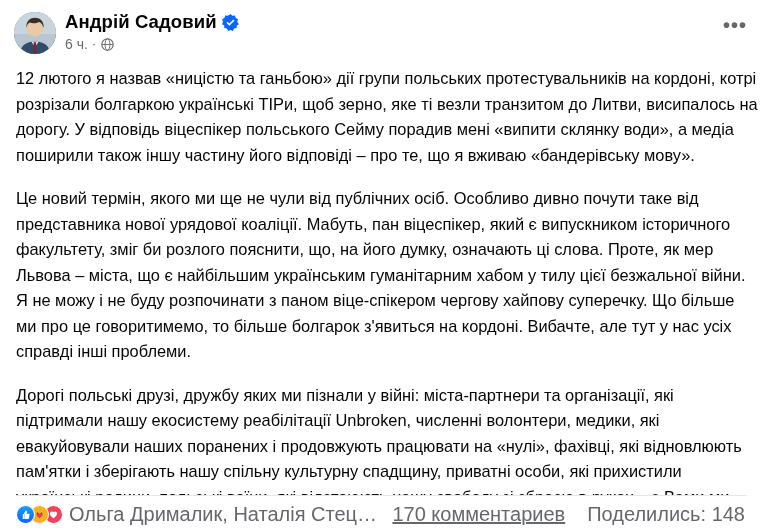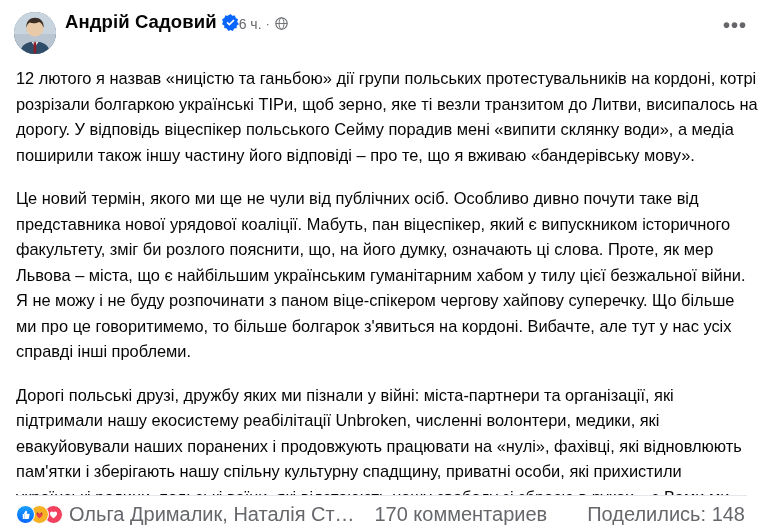--- a/index.html
+++ b/index.html
@@ -37,21 +37,21 @@
     overflow: hidden;
     flex: 0 0 42px;
     background: #2c4a63;
     position: relative;
     margin-top: 2px;
   }
   .avatar svg { display: block; }
   .header-text {
     margin-left: 9px;
     display: flex;
-    flex-direction: row;
+    flex-direction: column;
     justify-content: center;
     padding-top: 1px;
   }
   .name-row {
     display: flex;
     align-items: center;
   }
   .author-name {
     font-size: 18.5px;
     font-weight: bold;
@@ -161,25 +161,26 @@
   .reaction-names {
     color: #65676b;
     white-space: nowrap;
     overflow: hidden;
     text-overflow: ellipsis;
   }
   .comments-count {
     color: #65676b;
     white-space: nowrap;
     margin-left: 14px;
+    text-decoration: underline;
   }
   .shares-count {
     color: #65676b;
     white-space: nowrap;
-    margin-left: 40px;
+    margin-left: 22px;
     padding-right: 2px;
   }
 </style>
 </head>
 <body>
 
 <div class="post">
 
   <div class="post-header">
 

